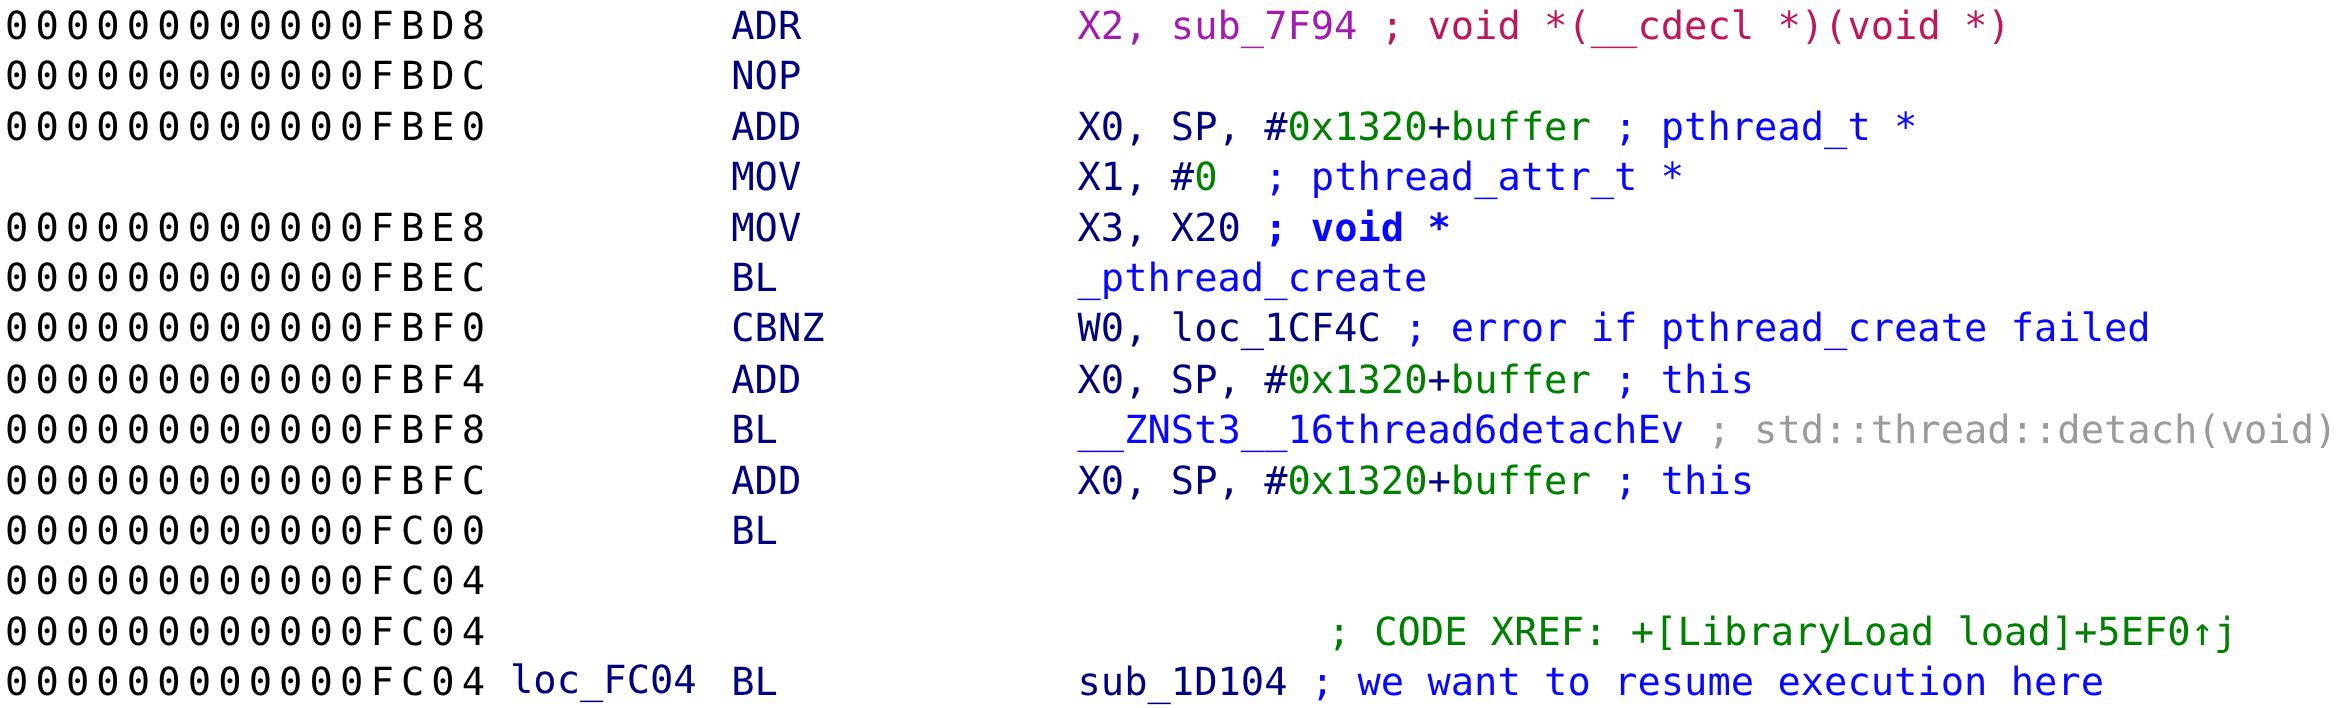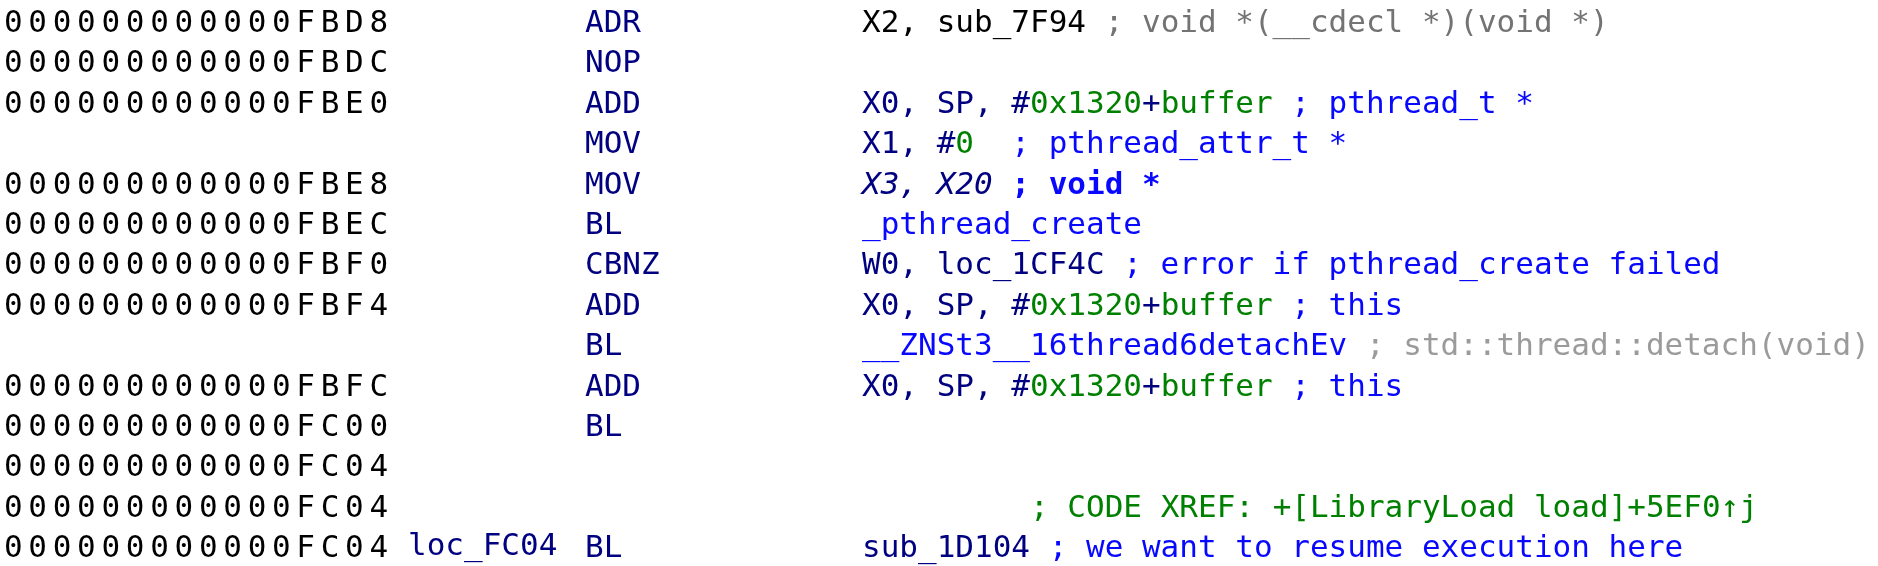--- a/index.html
+++ b/index.html
@@ -8,34 +8,34 @@
     font-family:"DejaVu Sans Mono", monospace;
     font-size:31px;
   }
   #listing{position:relative;width:1618px;height:566px;padding-top:1px;box-sizing:border-box;}
   .line{position:relative;height:40.4px;white-space:pre;}
   .line > span{position:absolute;top:0;line-height:40.4px;white-space:pre;}
   .c-addr{left:4px;letter-spacing:5.7px;}
   .c-label{left:408px;}
   .c-mn{left:585px;}
   .c-body{left:862px;}
-  .c-xref{left:1030px;}
+  .c-xref{left:1062px;}
   .c-body span{position:static;line-height:40.4px;white-space:pre;}
 </style>
 </head>
 <body>
 
 <div id="listing">
-    <div class="line"><span class="c-addr" style="color: rgb(0, 0, 0);">000000000000FBD8</span><span class="c-mn" style="color: rgb(0, 0, 128);">ADR</span><span class="c-body"><span style="color: #000000; margin-top: 40px;">X2, sub_7F94 </span><span style="color: #737373;">; void *(__cdecl *)(void *)</span></span></div>
+    <div class="line"><span class="c-addr" style="color: rgb(0, 0, 0);">000000000000FBD8</span><span class="c-mn" style="color: rgb(0, 0, 128);">ADR</span><span class="c-body"><span style="color: #a21caf; margin-top: 40px;">X2, sub_7F94 </span><span style="color: #be185d;">; void *(__cdecl *)(void *)</span></span></div>
     <div class="line"><span class="c-addr" style="color: rgb(0, 0, 0);">000000000000FBDC</span><span class="c-mn" style="color: rgb(0, 0, 128);">NOP</span></div>
     <div class="line"><span class="c-addr" style="color: rgb(0, 0, 0);">000000000000FBE0</span><span class="c-mn" style="color: rgb(0, 0, 128);">ADD</span><span class="c-body"><span style="color: rgb(0, 0, 128);">X0, SP, #</span><span style="color: rgb(0, 128, 0);">0x1320</span><span style="color: rgb(0, 0, 128);">+</span><span style="color: rgb(0, 128, 0);">buffer</span><span style="color: rgb(0, 0, 128);"> </span><span style="color: rgb(8, 8, 255);">; pthread_t *</span></span></div>
     <div class="line"><span class="c-mn" style="color: rgb(0, 0, 128);">MOV</span><span class="c-body"><span style="color: rgb(0, 0, 128);">X1, #</span><span style="color: rgb(0, 128, 0);">0</span><span style="color: rgb(0, 0, 128);">  </span><span style="color: rgb(8, 8, 255);">; pthread_attr_t *</span></span></div>
-    <div class="line"><span class="c-addr" style="color: rgb(0, 0, 0);">000000000000FBE8</span><span class="c-mn" style="color: rgb(0, 0, 128);">MOV</span><span class="c-body"><span style="color: rgb(0, 0, 128); font-style: italic;">X3, X20 </span><span style="color: rgb(8, 8, 255); font-weight: bold;">; void *</span></span></div>
+    <div class="line"><span class="c-addr" style="color: rgb(0, 0, 0);">000000000000FBE8</span><span class="c-mn" style="color: rgb(0, 0, 128);">MOV</span><span class="c-body"><span style="color: rgb(0, 0, 128);">X3, X20 </span><span style="color: rgb(8, 8, 255); font-weight: bold;">; void *</span></span></div>
     <div class="line"><span class="c-addr" style="color: rgb(0, 0, 0);">000000000000FBEC</span><span class="c-mn" style="color: rgb(0, 0, 128);">BL</span><span class="c-body"><span style="color: rgb(8, 8, 255);">_pthread_create</span></span></div>
     <div class="line"><span class="c-addr" style="color: rgb(0, 0, 0);">000000000000FBF0</span><span class="c-mn" style="color: rgb(0, 0, 128);">CBNZ</span><span class="c-body"><span style="color: rgb(0, 0, 128);">W0, loc_1CF4C </span><span style="color: rgb(8, 8, 255);">; error if pthread_create failed</span></span></div>
     <div class="line"><span class="c-addr" style="color: rgb(0, 0, 0);">000000000000FBF4</span><span class="c-mn" style="color: rgb(0, 0, 128);">ADD</span><span class="c-body"><span style="color: rgb(0, 0, 128);">X0, SP, #</span><span style="color: rgb(0, 128, 0);">0x1320</span><span style="color: rgb(0, 0, 128);">+</span><span style="color: rgb(0, 128, 0);">buffer</span><span style="color: rgb(0, 0, 128);"> </span><span style="color: rgb(8, 8, 255);">; this</span></span></div>
-    <div class="line"><span class="c-mn" style="color: rgb(0, 0, 128);">BL</span><span class="c-body"><span style="color: rgb(8, 8, 255);">__ZNSt3__16thread6detachEv </span><span style="color: rgb(155, 155, 155);">; std::thread::detach(void)</span></span></div>
+    <div class="line"><span class="c-addr" style="color: rgb(0, 0, 0);">000000000000FBF8</span><span class="c-mn" style="color: rgb(0, 0, 128);">BL</span><span class="c-body"><span style="color: rgb(8, 8, 255);">__ZNSt3__16thread6detachEv </span><span style="color: rgb(155, 155, 155);">; std::thread::detach(void)</span></span></div>
     <div class="line"><span class="c-addr" style="color: rgb(0, 0, 0);">000000000000FBFC</span><span class="c-mn" style="color: rgb(0, 0, 128);">ADD</span><span class="c-body"><span style="color: rgb(0, 0, 128);">X0, SP, #</span><span style="color: rgb(0, 128, 0);">0x1320</span><span style="color: rgb(0, 0, 128);">+</span><span style="color: rgb(0, 128, 0);">buffer</span><span style="color: rgb(0, 0, 128);"> </span><span style="color: rgb(8, 8, 255);">; this</span></span></div>
     <div class="line"><span class="c-addr" style="color: rgb(0, 0, 0);">000000000000FC00</span><span class="c-mn" style="color: rgb(0, 0, 128);">BL</span></div>
     <div class="line"><span class="c-addr" style="color: rgb(0, 0, 0);">000000000000FC04</span></div>
     <div class="line"><span class="c-addr" style="color: rgb(0, 0, 0);">000000000000FC04</span><span class="c-label" style="color: rgb(0, 0, 128); margin-top: 38px;">loc_FC04</span><span class="c-xref" style="color: rgb(0, 128, 0);">; CODE XREF: +[LibraryLoad load]+5EF0↑j</span></div>
     <div class="line"><span class="c-addr" style="color: rgb(0, 0, 0);">000000000000FC04</span><span class="c-mn" style="color: rgb(0, 0, 128);">BL</span><span class="c-body"><span style="color: rgb(0, 0, 128);">sub_1D104 </span><span style="color: rgb(8, 8, 255);">; we want to resume execution here</span></span></div>
   </div>
 
 </body></html>

